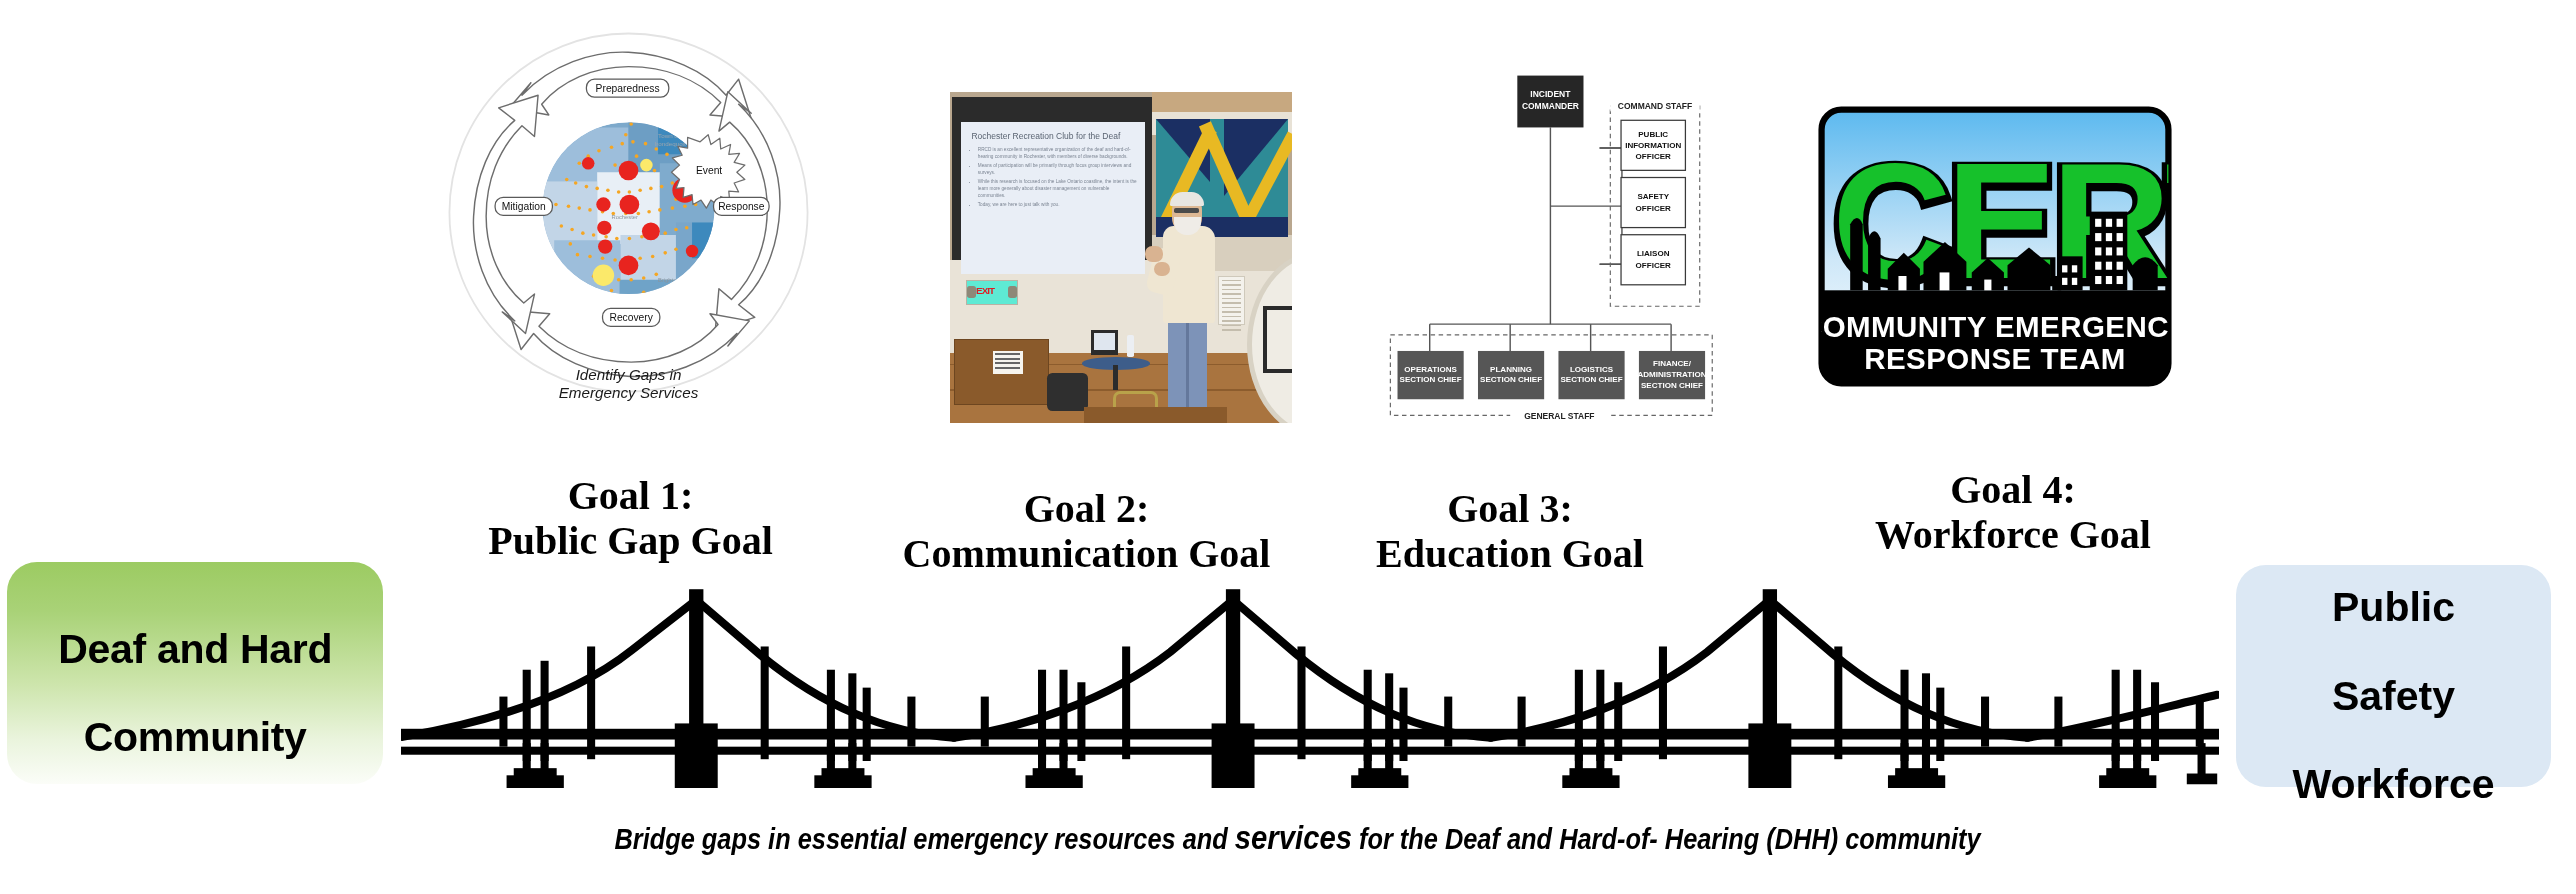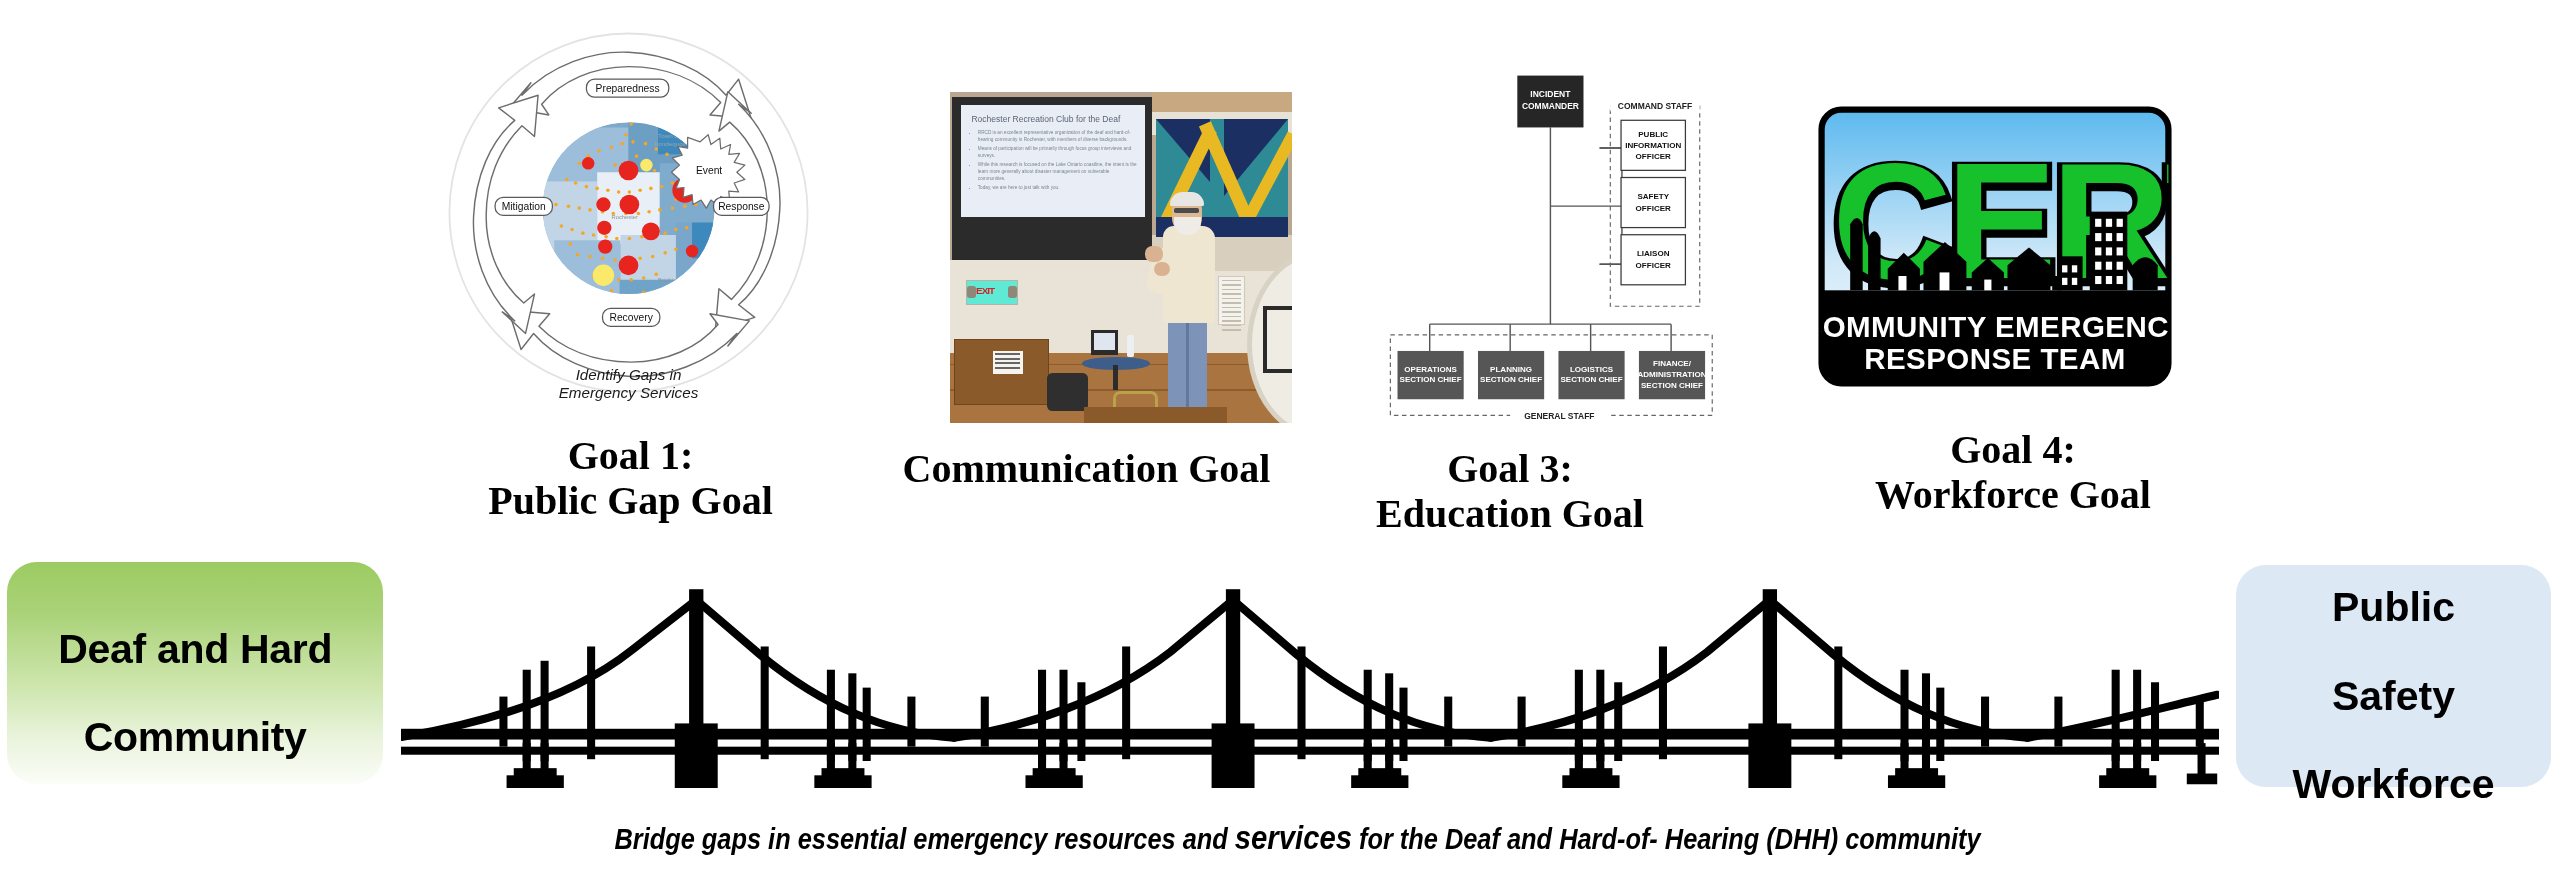--- a/index.html
+++ b/index.html
@@ -38,38 +38,39 @@
   
   .goal-caption{
     position:absolute;
     font-family:"Liberation Serif", serif;
     font-weight:bold;
     color:#000;
     text-align:center;
     line-height:1.12;
     font-size:40px;
     white-space:nowrap;
+    margin-top:40px;
   }
   #goal1-caption{left:429px;top:434px;width:403px;}
   #goal2-caption{left:854px;top:447px;width:465px;}
   #goal3-caption{left:1322px;top:447px;width:376px;}
   #goal4-caption{left:1825px;top:428px;width:376px;}
 
   
   .panel{position:absolute;overflow:hidden;}
 
   
   #panel-cycle{left:436px;top:29px;width:385px;height:394px;}
   #panel-cycle svg{display:block;}
 
   
   #panel-photo{left:950px;top:92px;width:342px;height:331px;background:#b9a78f;}
   .ph{position:absolute;}
   .screen-frame{left:1.8px;top:5.4px;width:200px;height:163px;background:#2b2b2b;}
-  .screen-inner{left:9px;top:8px;width:184px;height:112px;background:#e9eef6;}
+  .screen-inner{left:9px;top:25px;width:184px;height:152px;background:#e9eef6;}
   .slide-title{
     position:absolute;left:10.7px;top:9px;right:5.4px;
     font-size:8.5px;color:#5a6472;font-family:"Liberation Sans",sans-serif;
     white-space:nowrap;overflow:hidden;
   }
   .slide-bullets{
     position:absolute;left:10.7px;top:25px;right:7.2px;
     font-size:4.7px;color:#7b8492;line-height:1.42;
   }
   .slide-bullets li{margin-bottom:2.7px;}
@@ -528,20 +529,21 @@
         </g>
       </g>
     </svg>
   </div>
 
   <div class="goal-caption" id="goal1-caption">
     <div>Goal 1:</div>
     <div>Public Gap Goal</div>
   </div>
   <div class="goal-caption" id="goal2-caption">
+    <div>Goal 2:</div>
     <div>Communication  Goal</div>
   </div>
   <div class="goal-caption" id="goal3-caption">
     <div>Goal 3:</div>
     <div>Education Goal</div>
   </div>
   <div class="goal-caption" id="goal4-caption">
     <div>Goal 4:</div>
     <div>Workforce Goal</div>
   </div>

